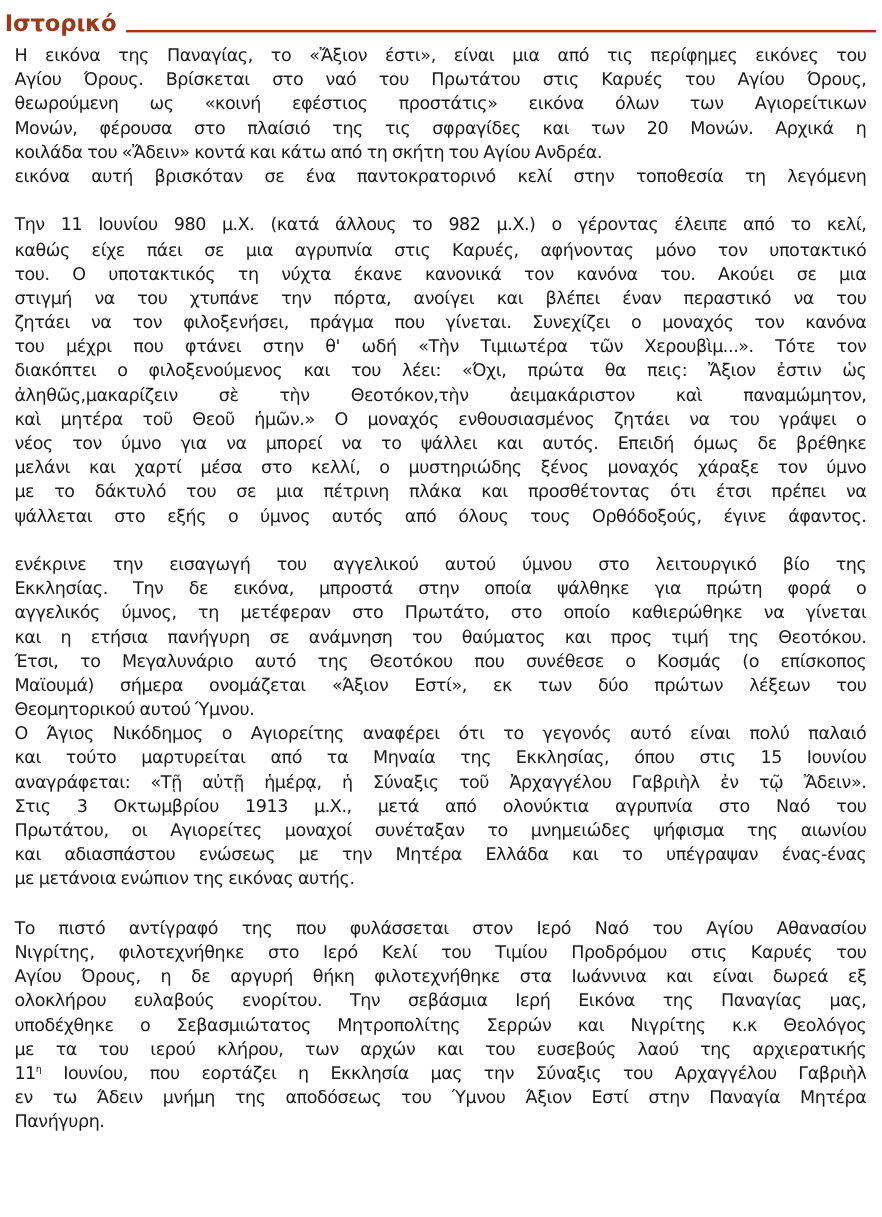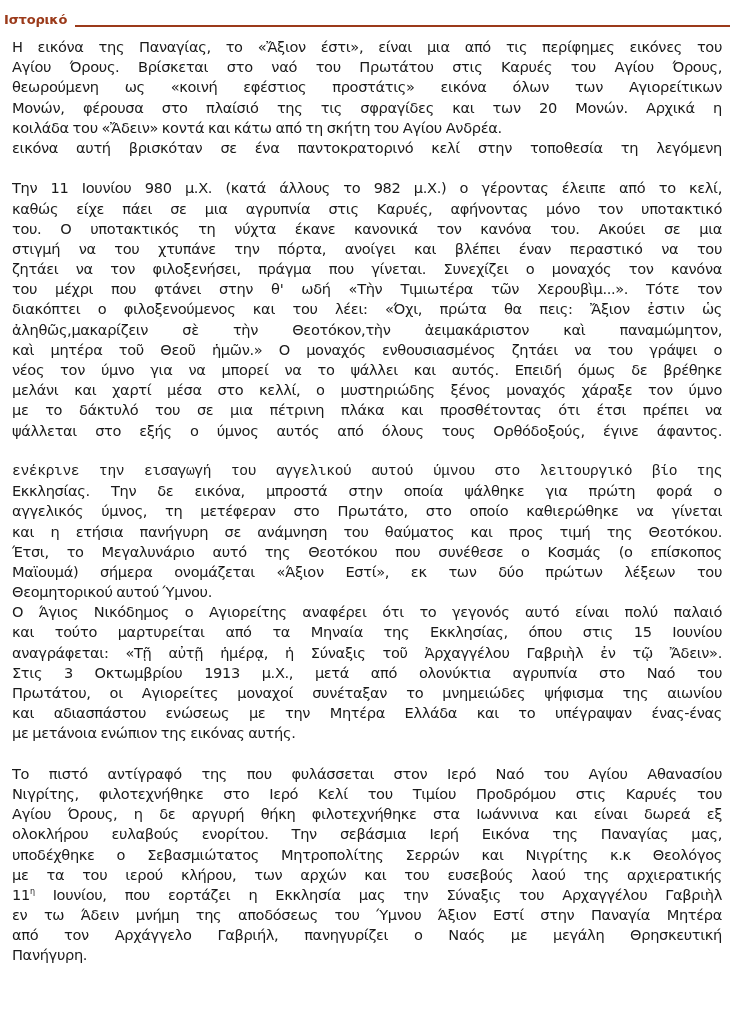--- a/index.html
+++ b/index.html
@@ -20,21 +20,21 @@
       left: 4px;
       top: 4px;
       width: 726px;
       height: 28px;
       display: flex;
       align-items: flex-end;
     }
     .header-title {
       font-family: "DejaVu Sans", sans-serif;
       font-weight: bold;
-      font-size: 13px;
+      font-size: 19px;
       color: #9b3a1a;
       line-height: 24px;
       white-space: nowrap;
       letter-spacing: -0.2px;
     }
     .header-rule {
       flex: 1;
       height: 0;
       border-bottom: 2px solid #9b3a1a;
       margin-left: 8px;
@@ -103,21 +103,21 @@
     <span class="line" style="white-space: normal; overflow: hidden;">καὶ μητέρα τοῦ Θεοῦ ἡμῶν.» Ο μοναχός ενθουσιασμένος ζητάει να του γράψει ο</span>
     <span class="line" style="white-space: normal; overflow: hidden;">νέος τον ύμνο για να μπορεί να το ψάλλει και αυτός. Επειδή όμως δε βρέθηκε</span>
     <span class="line" style="white-space: normal; overflow: hidden;">μελάνι και χαρτί μέσα στο κελλί, ο μυστηριώδης ξένος μοναχός χάραξε τον ύμνο</span>
     <span class="line" style="white-space: normal; overflow: hidden;">με το δάκτυλό του σε μια πέτρινη πλάκα και προσθέτοντας ότι έτσι πρέπει να</span>
     <span class="line" style="white-space: normal; overflow: hidden;">ψάλλεται στο εξής ο ύμνος αυτός από όλους τους Ορθόδοξούς, έγινε άφαντος.</span>
   </div>
 
   <div class="para-gap"></div>
 
   <div>
-    <span class="line" style="white-space: normal; overflow: hidden; font-family: Liberation Mono, monospace;">ενέκρινε την εισαγωγή του αγγελικού αυτού ύμνου στο λειτουργικό βίο της</span>
+    <span class="line" style="white-space: normal; overflow: hidden;">ενέκρινε την εισαγωγή του αγγελικού αυτού ύμνου στο λειτουργικό βίο της</span>
     <span class="line" style="white-space: normal; overflow: hidden;">Εκκλησίας. Την δε εικόνα, μπροστά στην οποία ψάλθηκε για πρώτη φορά ο</span>
     <span class="line" style="white-space: normal; overflow: hidden;">αγγελικός ύμνος, τη μετέφεραν στο Πρωτάτο, στο οποίο καθιερώθηκε να γίνεται</span>
     <span class="line" style="white-space: normal; overflow: hidden;">και η ετήσια πανήγυρη σε ανάμνηση του θαύματος και προς τιμή της Θεοτόκου.</span>
     <span class="line" style="white-space: normal; overflow: hidden;">Έτσι, το Μεγαλυνάριο αυτό της Θεοτόκου που συνέθεσε ο Κοσμάς (ο επίσκοπος</span>
     <span class="line" style="white-space: normal; overflow: hidden;">Μαϊουμά) σήμερα ονομάζεται «Άξιον Εστί», εκ των δύο πρώτων λέξεων του</span>
     <span class="line last" style="white-space: normal; overflow: hidden;">Θεομητορικού  αυτού  Ύμνου.</span>
     <span class="line" style="white-space: normal; overflow: hidden;">Ο Άγιος Νικόδημος ο Αγιορείτης αναφέρει ότι το γεγονός αυτό είναι πολύ παλαιό</span>
     <span class="line" style="white-space: normal; overflow: hidden;">και τούτο μαρτυρείται από τα Μηναία της Εκκλησίας, όπου στις 15 Ιουνίου</span>
     <span class="line" style="white-space: normal; overflow: hidden;">αναγράφεται: «Τῇ αὐτῇ ἡμέρᾳ, ἡ Σύναξις τοῦ Ἀρχαγγέλου Γαβριὴλ ἐν τῷ Ἄδειν».</span>
     <span class="line" style="white-space: normal; overflow: hidden;">Στις 3 Οκτωμβρίου 1913 μ.Χ., μετά από ολονύκτια αγρυπνία στο Ναό του</span>
@@ -130,17 +130,16 @@
 
   <div>
     <span class="line" style="white-space: normal; overflow: hidden;">Το πιστό αντίγραφό της που φυλάσσεται στον Ιερό Ναό του Αγίου Αθανασίου</span>
     <span class="line" style="white-space: normal; overflow: hidden;">Νιγρίτης,   φιλοτεχνήθηκε στο Ιερό Κελί του Τιμίου Προδρόμου στις Καρυές του</span>
     <span class="line" style="white-space: normal; overflow: hidden;">Αγίου Όρους, η δε αργυρή θήκη φιλοτεχνήθηκε στα Ιωάννινα και είναι δωρεά εξ</span>
     <span class="line" style="white-space: normal; overflow: hidden;">ολοκλήρου ευλαβούς ενορίτου. Την σεβάσμια Ιερή Εικόνα της Παναγίας μας,</span>
     <span class="line" style="white-space: normal; overflow: hidden;">υποδέχθηκε ο Σεβασμιώτατος Μητροπολίτης Σερρών και Νιγρίτης κ.κ Θεολόγος</span>
     <span class="line" style="white-space: normal; overflow: hidden;">με τα του ιερού κλήρου, των αρχών και του ευσεβούς λαού της αρχιερατικής</span>
     <span class="line" style="white-space: normal; overflow: hidden;"><span>11</span><sup>η</sup><span> Ιουνίου, που εορτάζει η Εκκλησία μας την  Σύναξις του Αρχαγγέλου Γαβριὴλ</span></span>
     <span class="line" style="white-space: normal; overflow: hidden;">εν τω Άδειν μνήμη της αποδόσεως του Ύμνου Άξιον Εστί στην Παναγία Μητέρα</span>
-    <span class="line" style="white-space: normal; overflow: hidden;">από τον Αρχάγγελο Γαβριήλ, πανηγυρίζει ο Ναός με μεγάλη Θρησκευτική</span>
     <span class="line last" style="white-space: normal; overflow: hidden;">Πανήγυρη.</span>
   </div>
 
 </div>
 
 </body></html>

